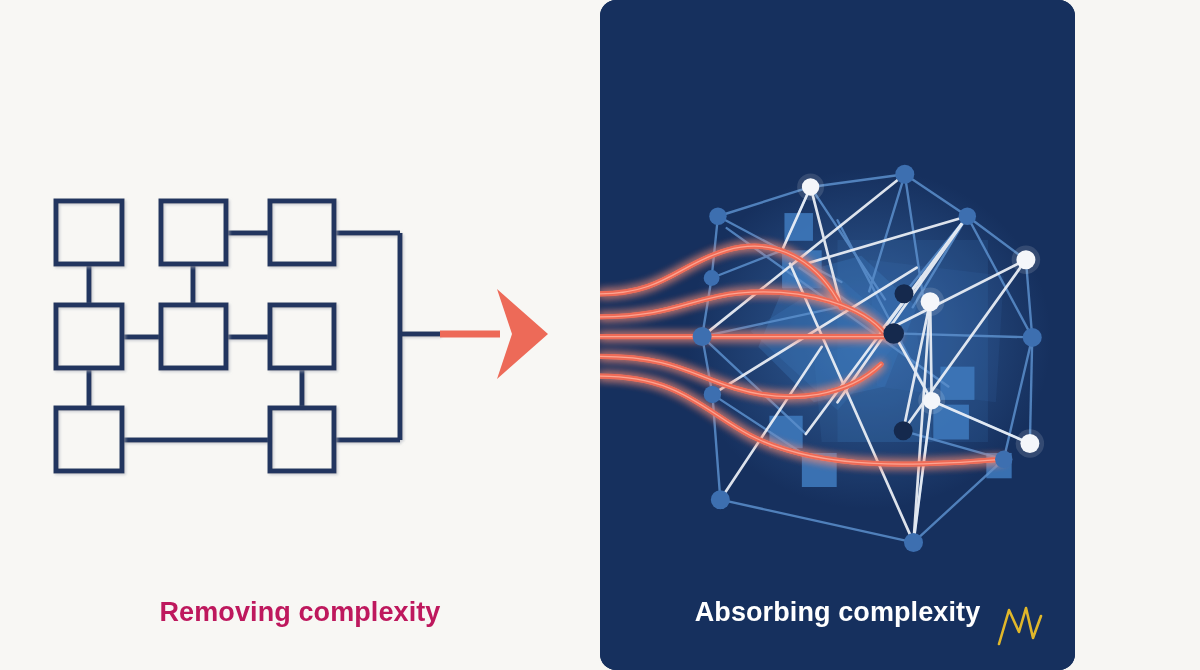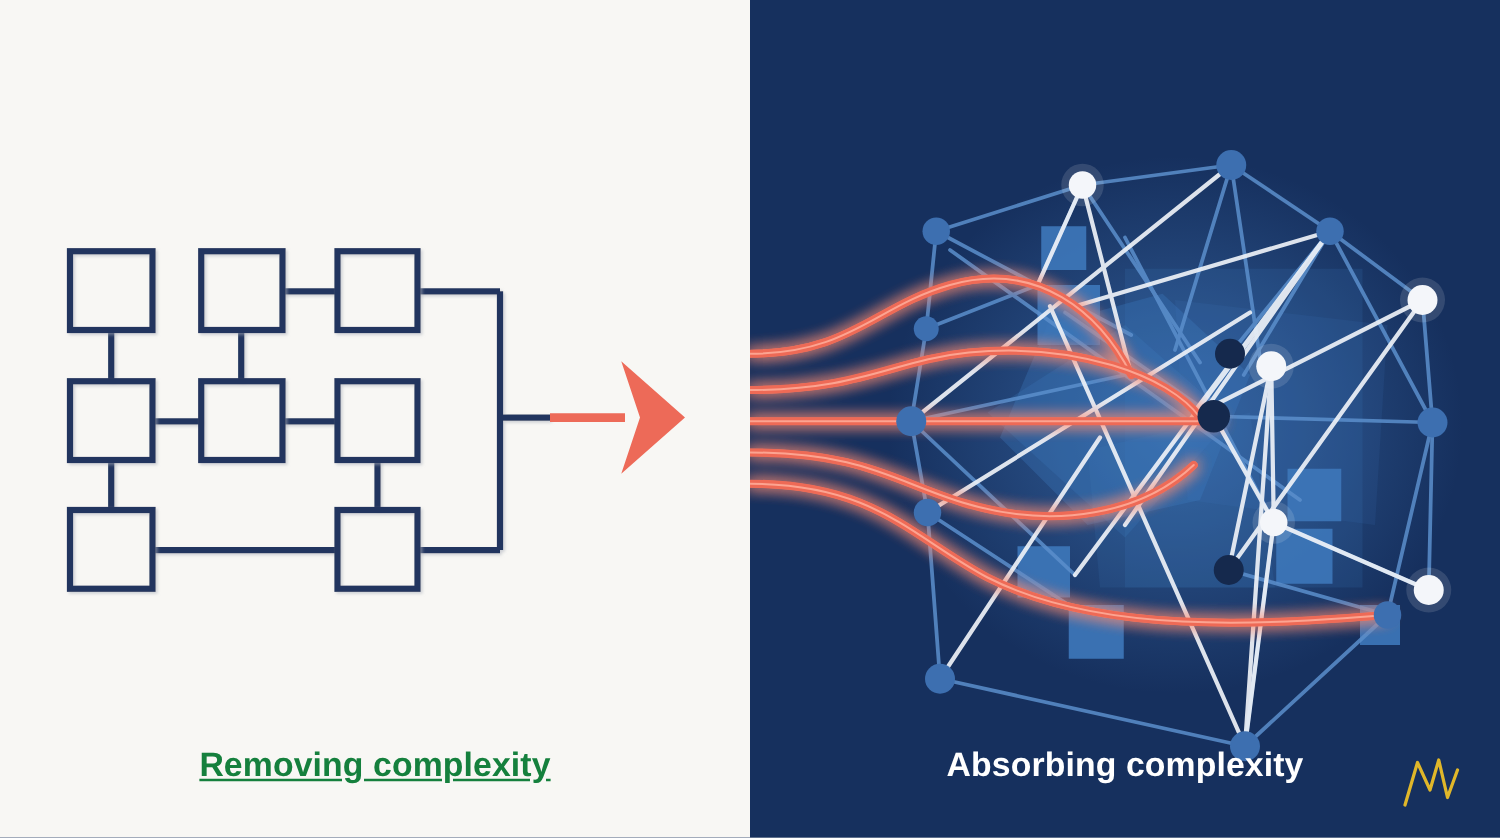--- a/index.html
+++ b/index.html
@@ -5,35 +5,35 @@
 <style>
   html,body{margin:0;padding:0;}
   body{
     width:1200px;height:670px;overflow:hidden;
     font-family:"Liberation Sans", sans-serif;
     background:#f7f6f3;
   }
   #stage{position:relative;width:1200px;height:670px;}
   .panel{position:absolute;top:0;height:670px;overflow:hidden;}
   #left-panel{left:0;width:600px;background:#f8f7f4;}
-  #right-panel{left:600px;width:600px;background:#16305e;}
+  #right-panel{left:600px;width:475px;background:#16305e;border-radius:16px;}
   #right-panel::before{
     content:"";position:absolute;inset:0;
     background:
       radial-gradient(ellipse 70% 60% at 48% 45%, rgba(52,96,160,.30) 0%, rgba(30,60,110,.10) 55%, rgba(0,0,0,0) 78%),
       linear-gradient(160deg,#1b3666 0%,#16305e 45%,#112murky 100%);
     background-color:#16305e;
     pointer-events:none;
   }
   .svg-layer{position:absolute;left:0;top:0;width:100%;height:100%;}
   .caption{
     position:absolute;bottom:42px;width:100%;text-align:center;
     font-size:27px;font-weight:700;letter-spacing:.1px;
   }
-  #left-caption{color:#15803d;text-decoration:underline;}
+  #left-caption{color:#be185d;}
   #right-caption{color:#ffffff;}
   #signature{
     position:absolute;right:22px;bottom:18px;width:64px;height:58px;
   }
 </style>
 </head>
 <body>
 
 <div id="stage">
 

